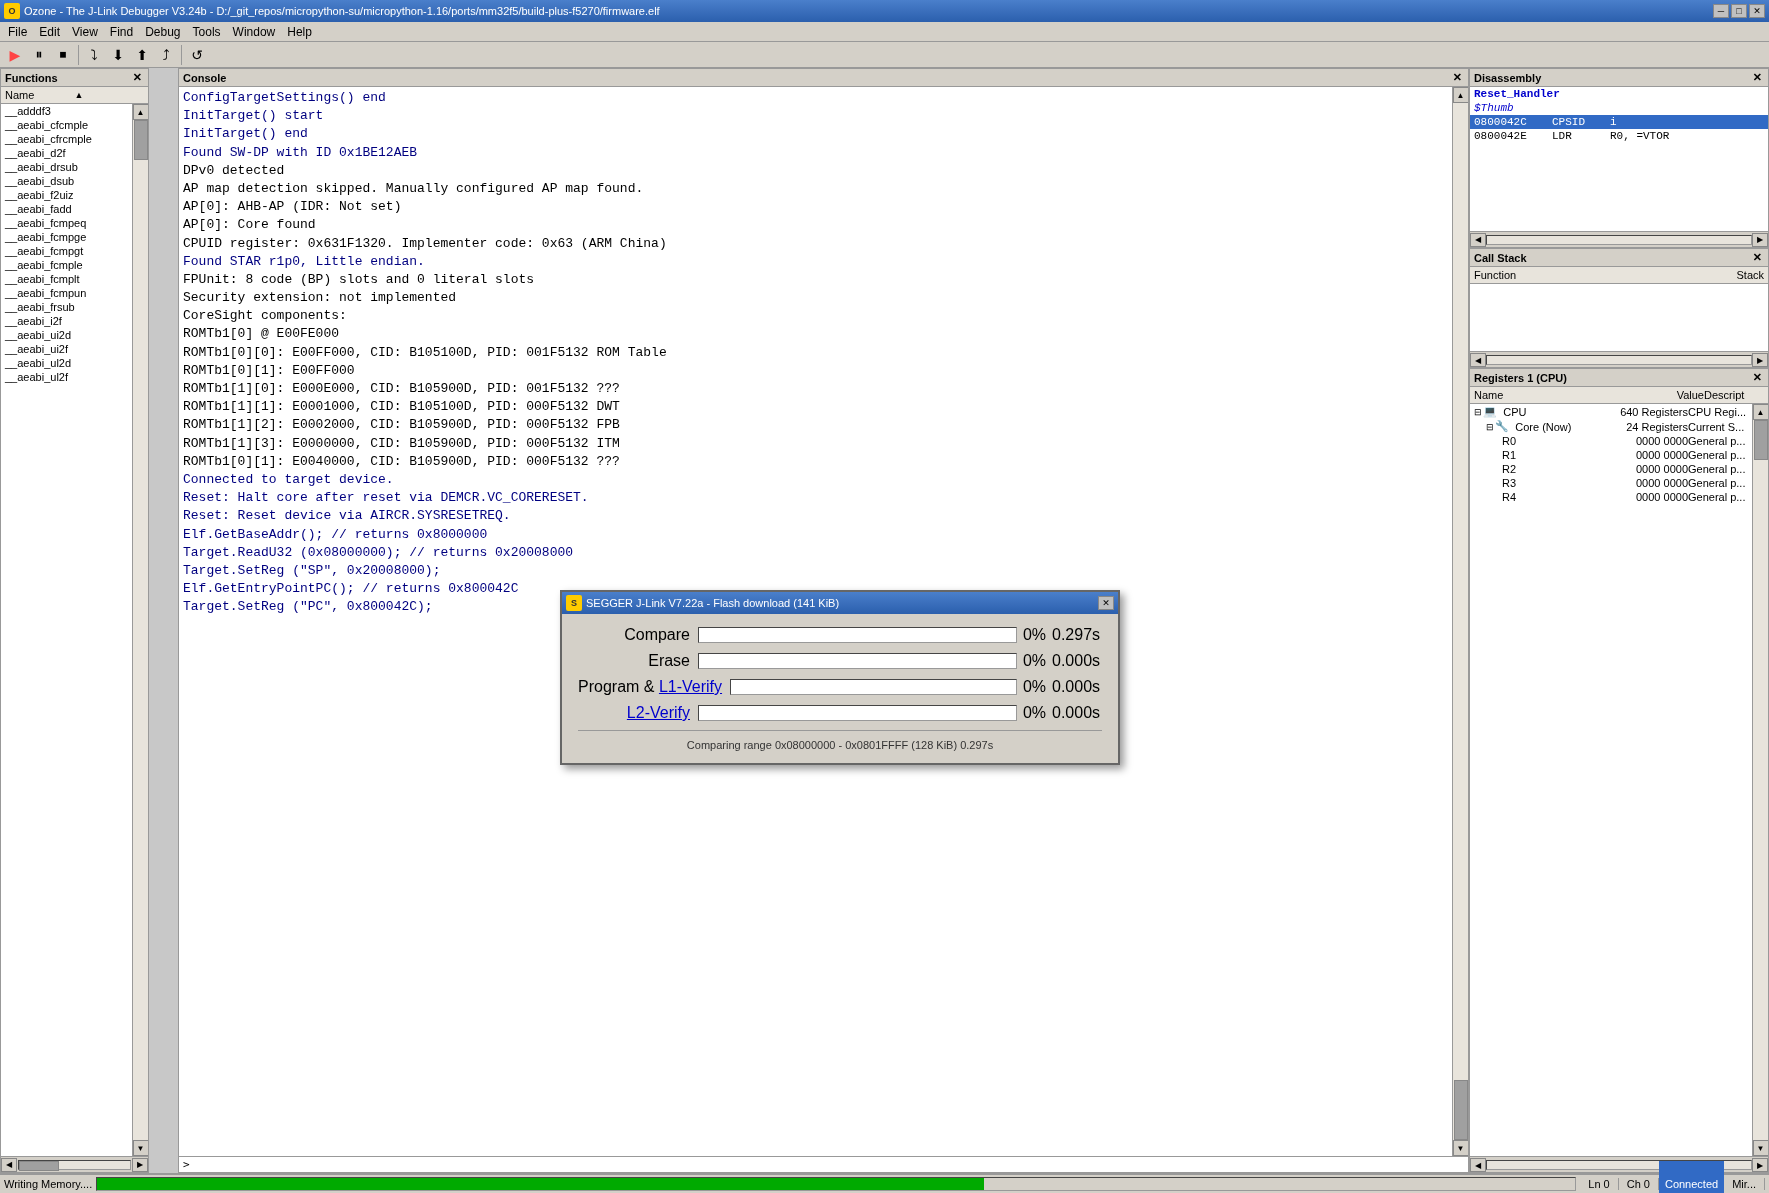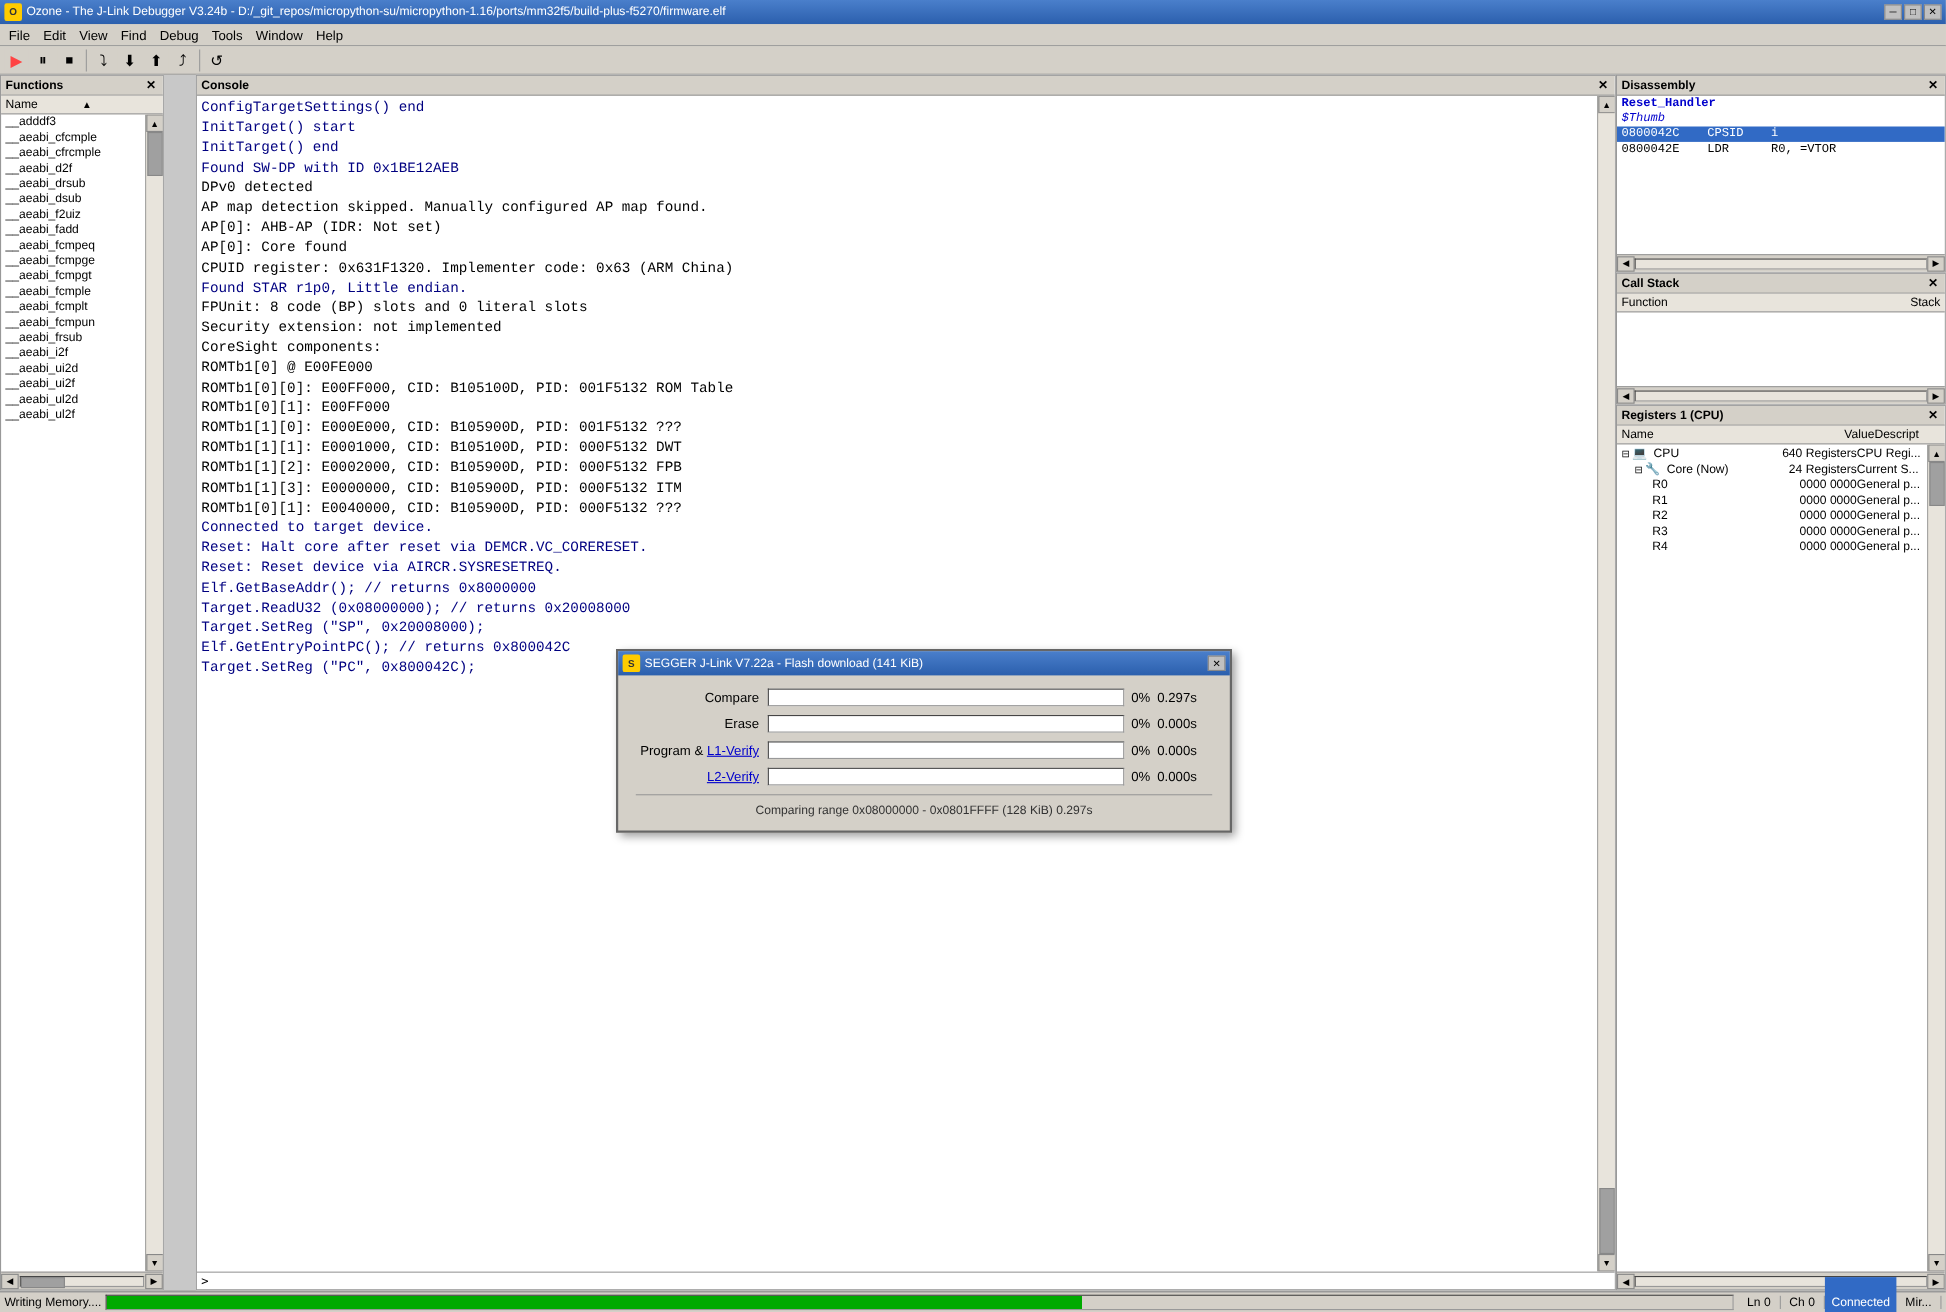--- a/index.html
+++ b/index.html
@@ -286,21 +286,21 @@
       display: flex; align-items: center; justify-content: center;
       font-size: 9px; color: #000;
     }
     .dialog-content {
       padding: 12px 16px;
     }
     .dialog-row {
       display: flex;
       align-items: center;
       margin-bottom: 8px;
-      font-size: 12px;
+      font-size: 16px;
     }
     .dialog-label { min-width: 120px; text-align: right; padding-right: 8px; }
     .dialog-progress-bar-container {
       flex: 1;
       height: 16px;
       background: white;
       border: 1px inset #999;
       position: relative;
       overflow: hidden;
     }

